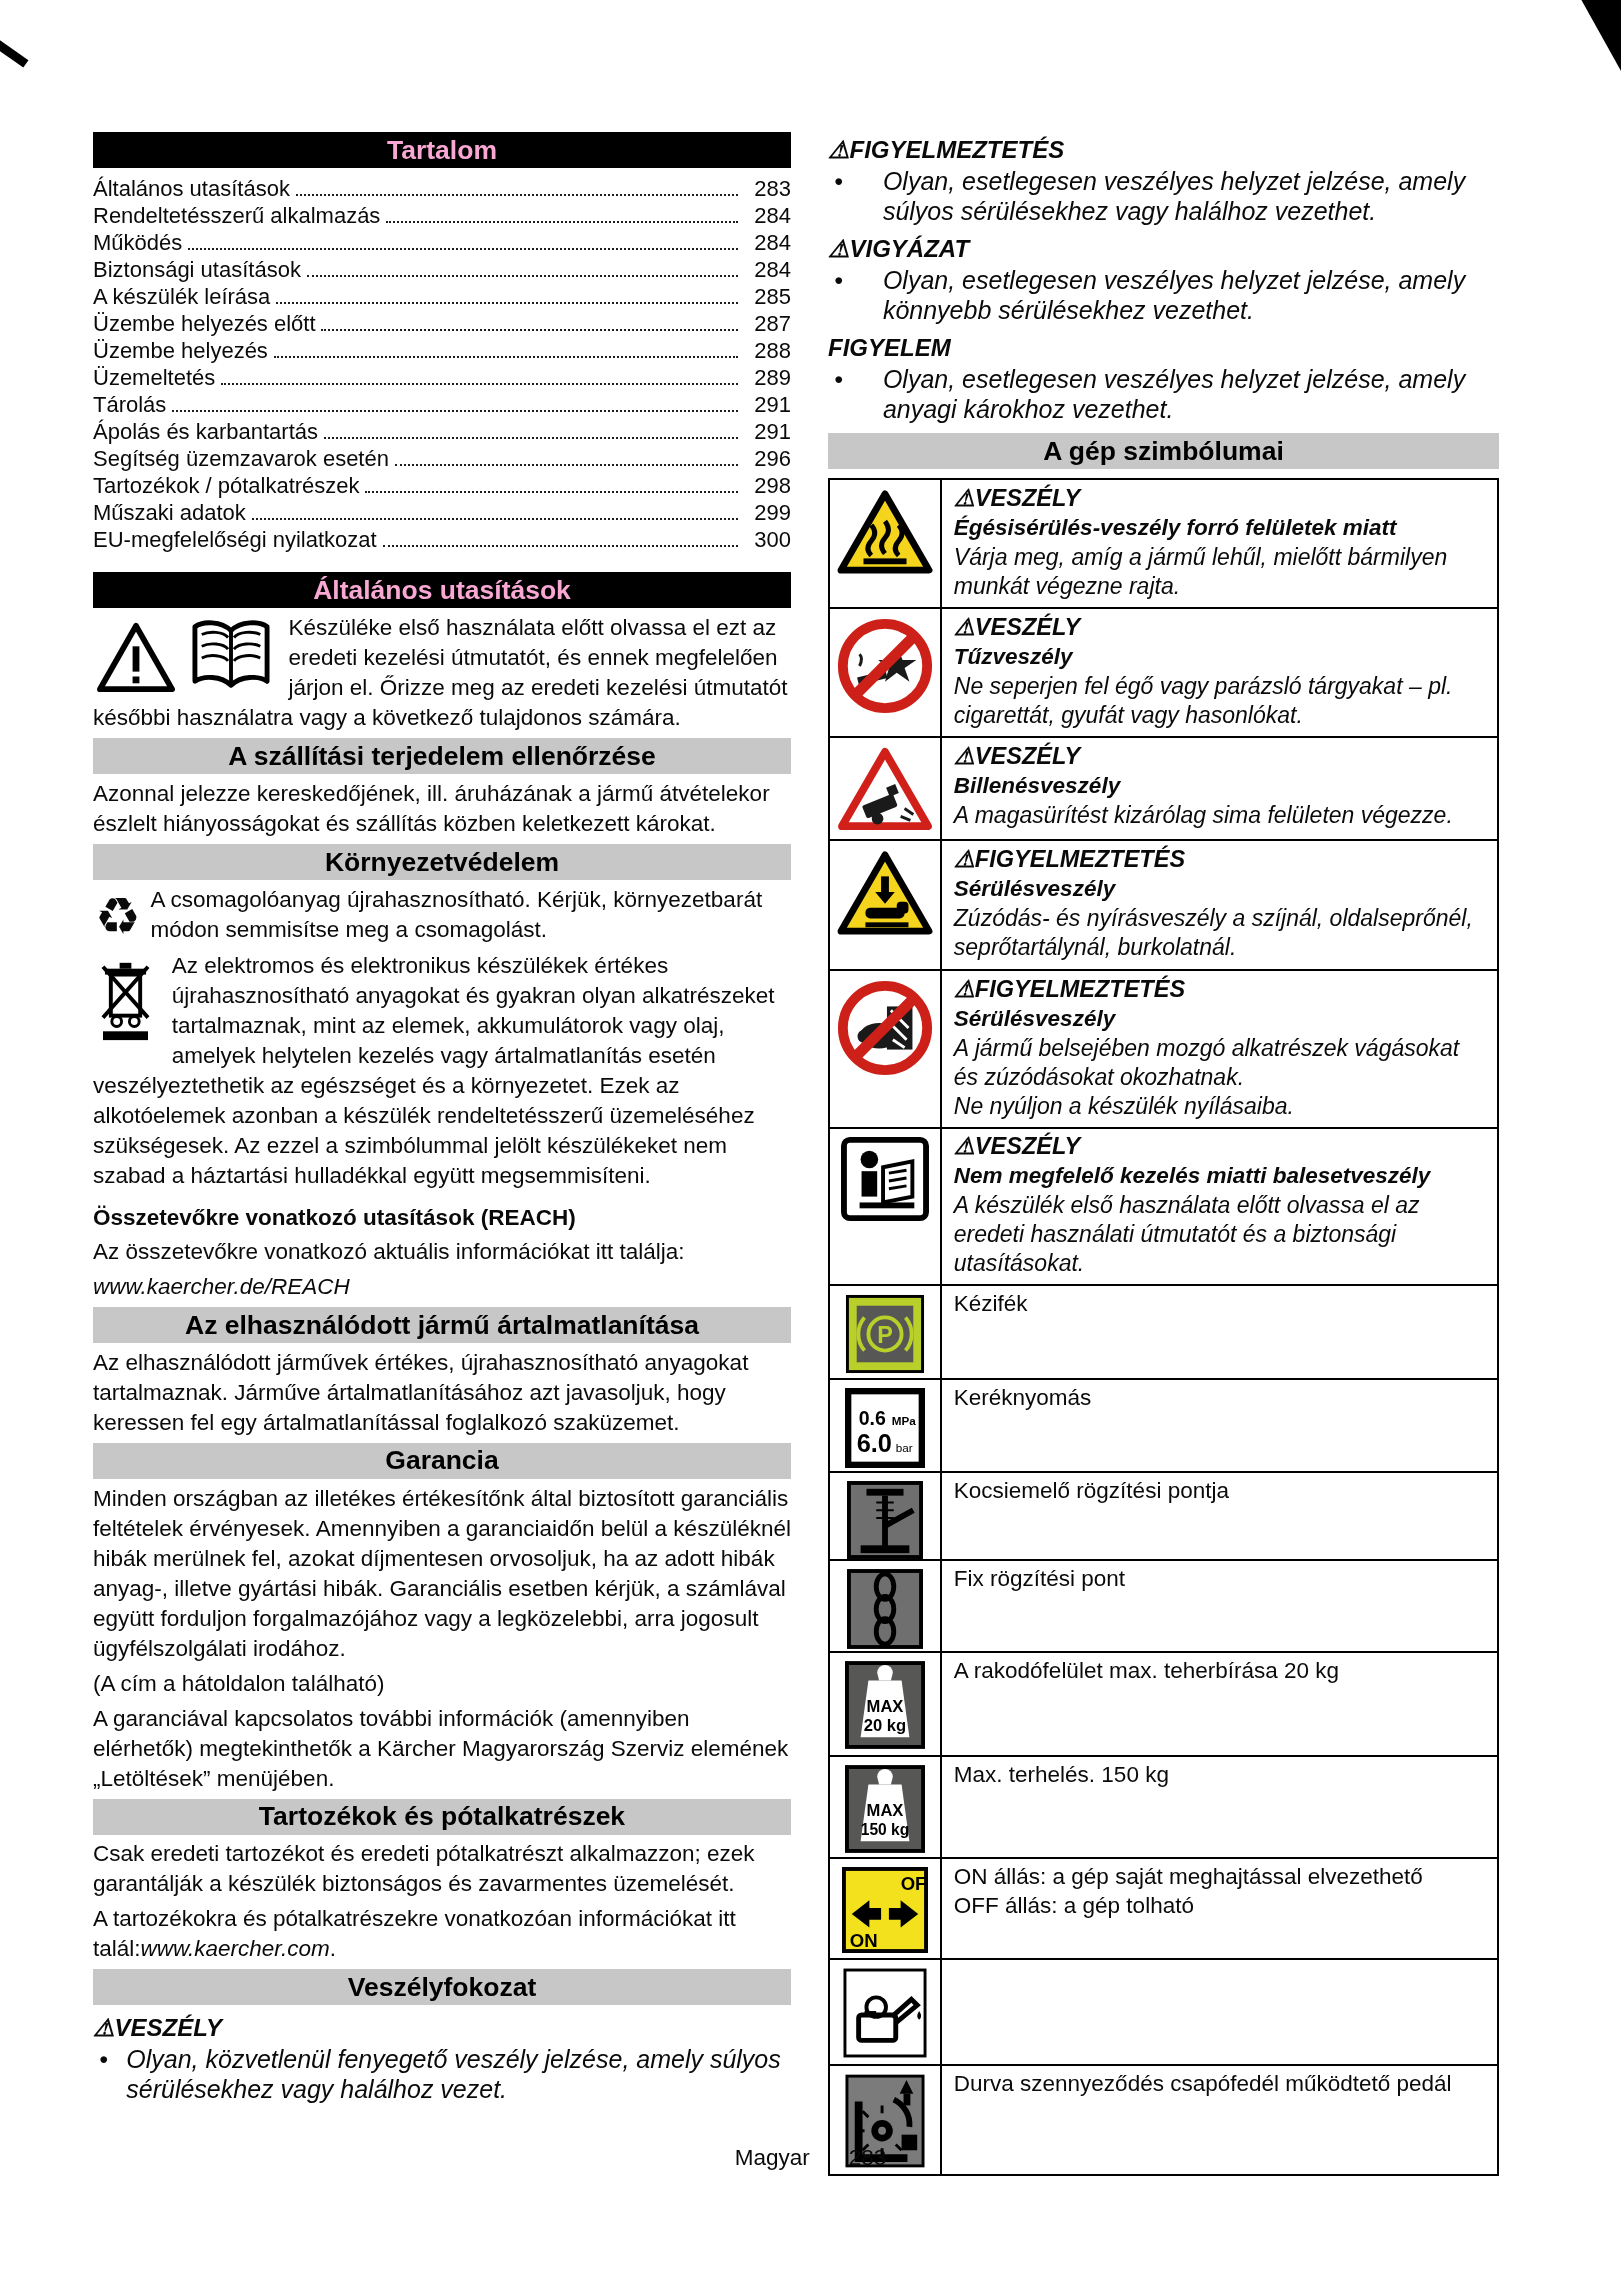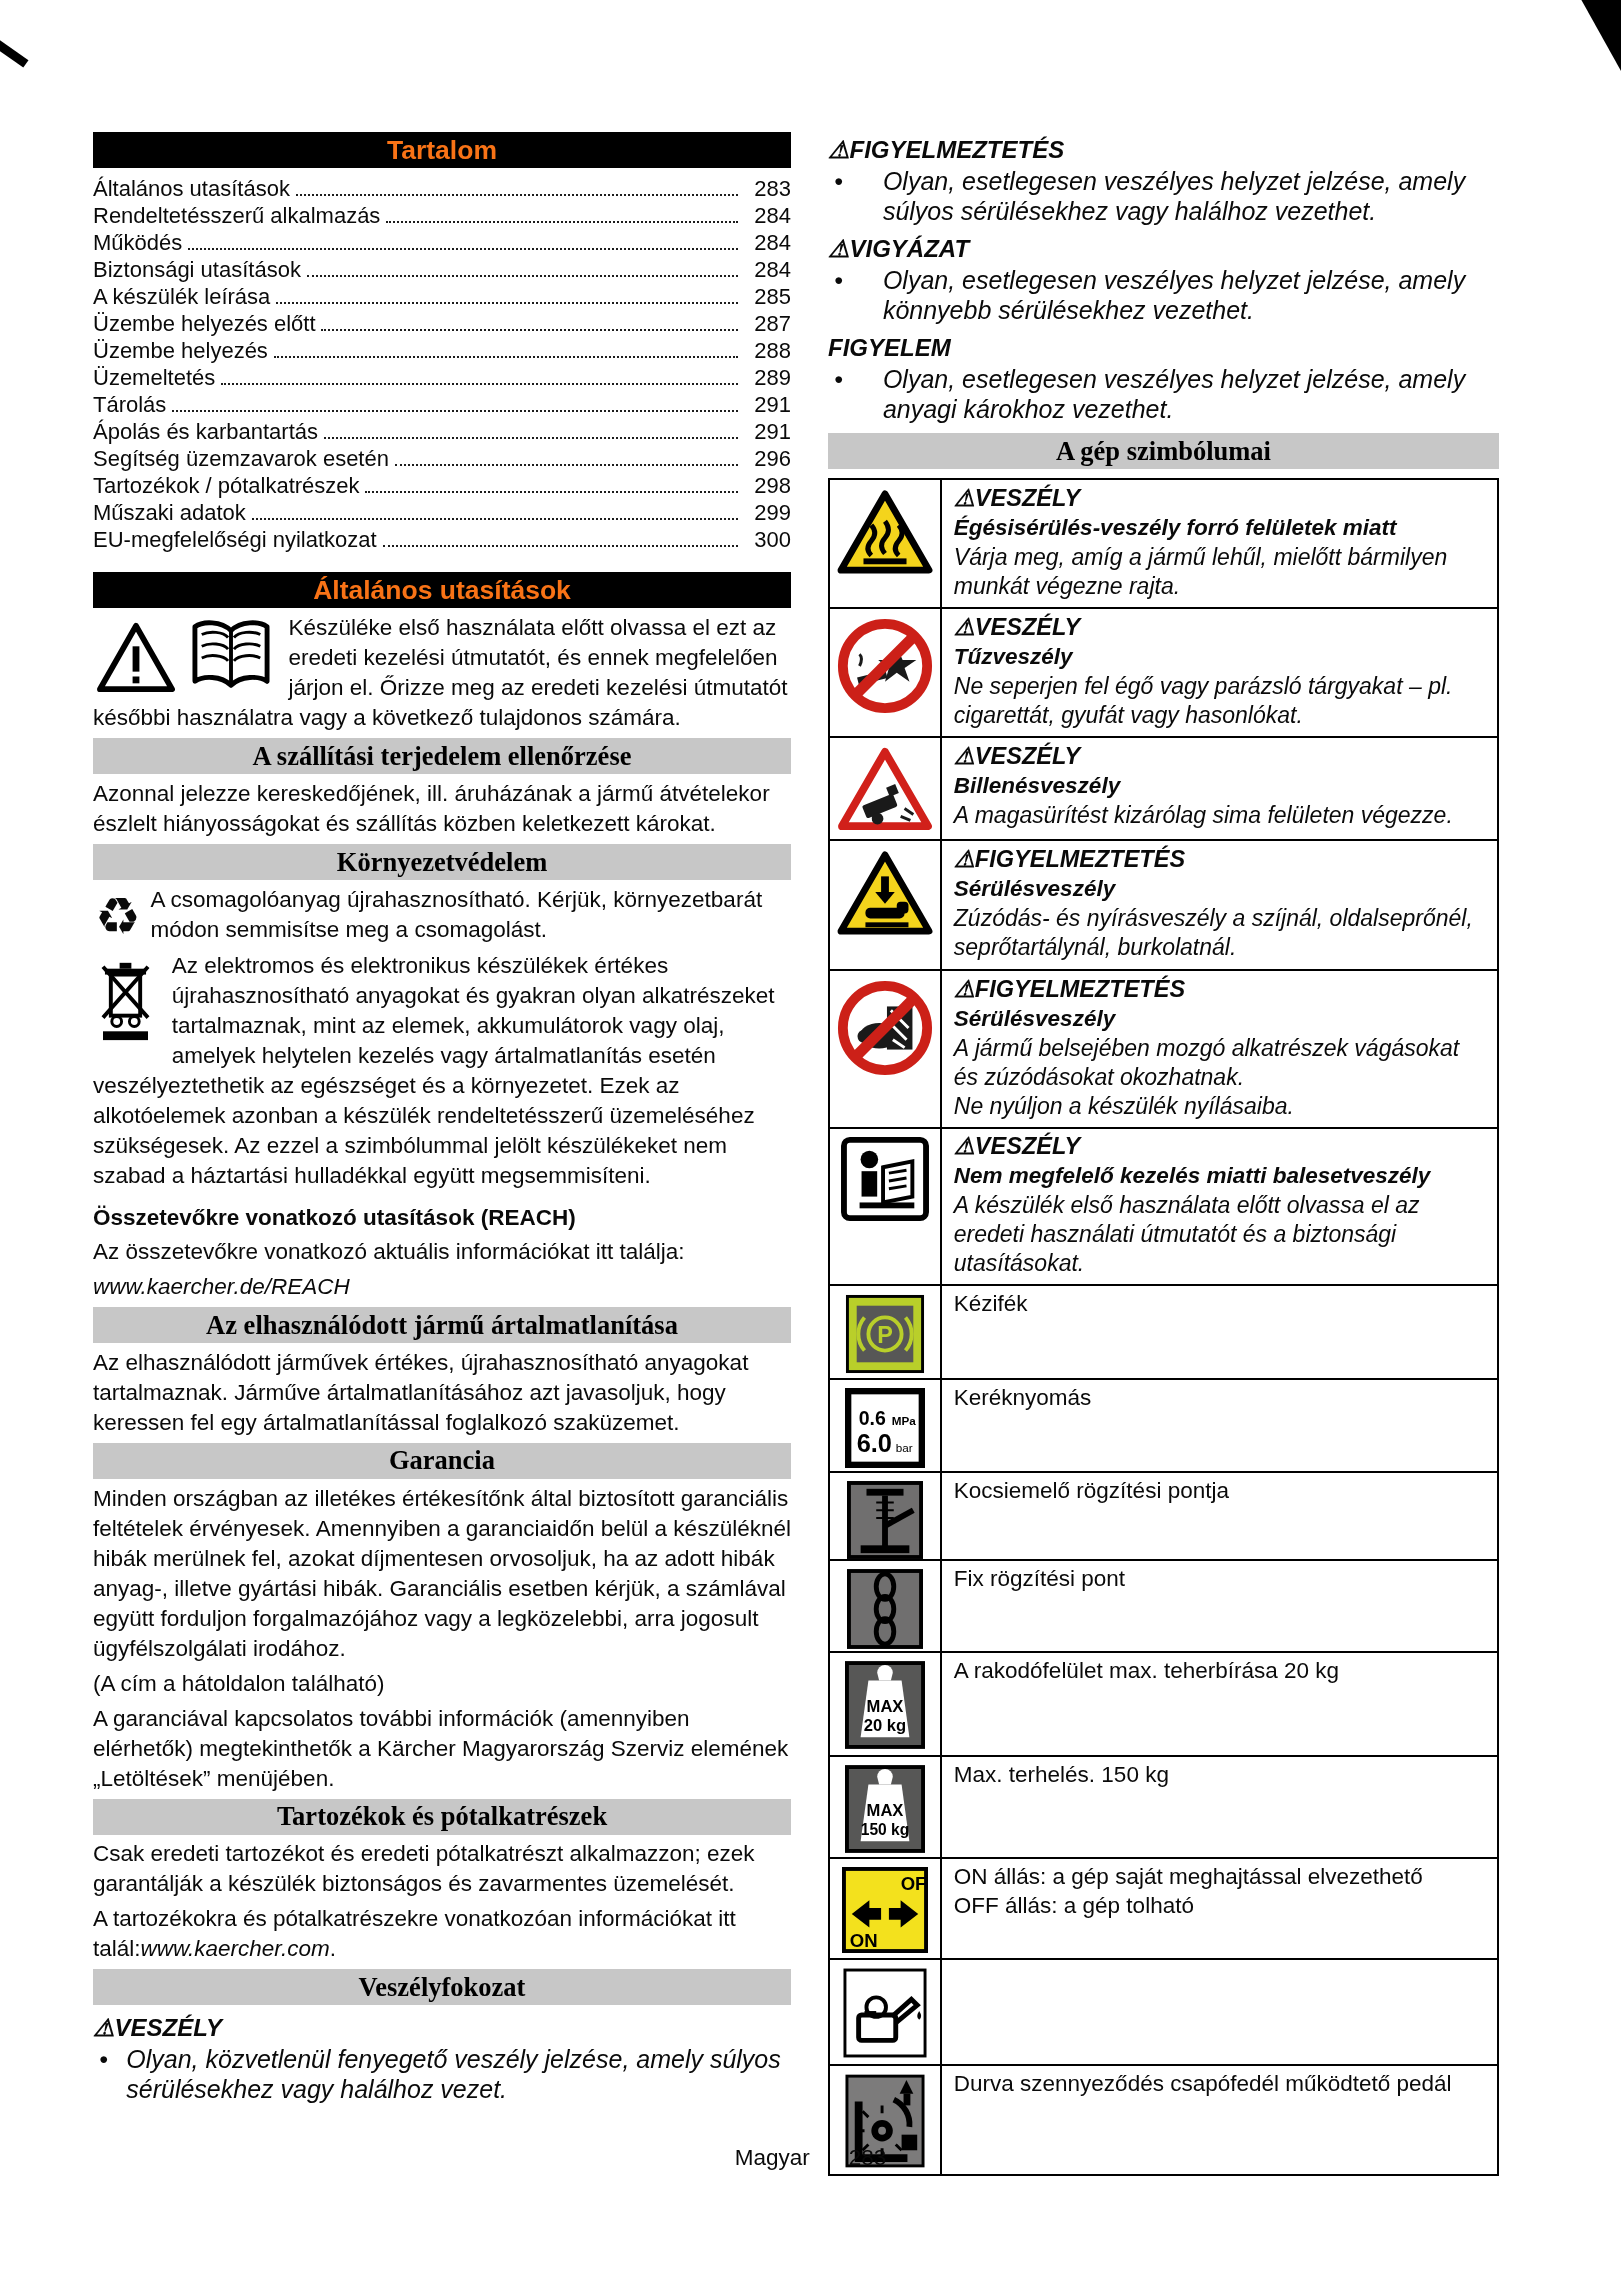--- a/index.html
+++ b/index.html
@@ -3,22 +3,22 @@
 <meta charset="utf-8">
 <style>
   html,body{margin:0;padding:0;background:#ffffff;}
   .page{position:relative;width:1621px;height:2293px;background:#fff;
         font-family:"Liberation Sans",sans-serif;color:#0a0a0a;overflow:hidden;}
   .col-left{position:absolute;left:93px;top:0;width:698px;}
   .col-right{position:absolute;left:828px;top:0;width:671px;}
 
   .bar{height:36px;display:flex;align-items:center;justify-content:center;
        font-weight:bold;font-size:26.5px;}
-  .bar-black{background:#000;color:#f97316;}
-  .bar-gray{background:#c7c7c7;color:#000;font-family:Liberation Serif, serif;}
+  .bar-black{background:#000;color:#f9a8d4;}
+  .bar-gray{background:#c7c7c7;color:#000;}
 
   .toc{margin-top:6.9px;}
   .toc-row{display:flex;align-items:baseline;font-size:22px;line-height:27px;}
   .toc-leader{flex:1;border-bottom:2.5px dotted #1c1c1c;margin:0 5.9px 4.9px 5.9px;min-width:17.6px;}
   .toc-page{min-width:47px;text-align:right;}
 
   .body-text{font-size:22.5px;line-height:30px;margin:4.9px 0;}
   .mt14{margin-top:2px;}
   .mt20{margin-top:19.6px;}
   .bold{font-weight:bold;}

